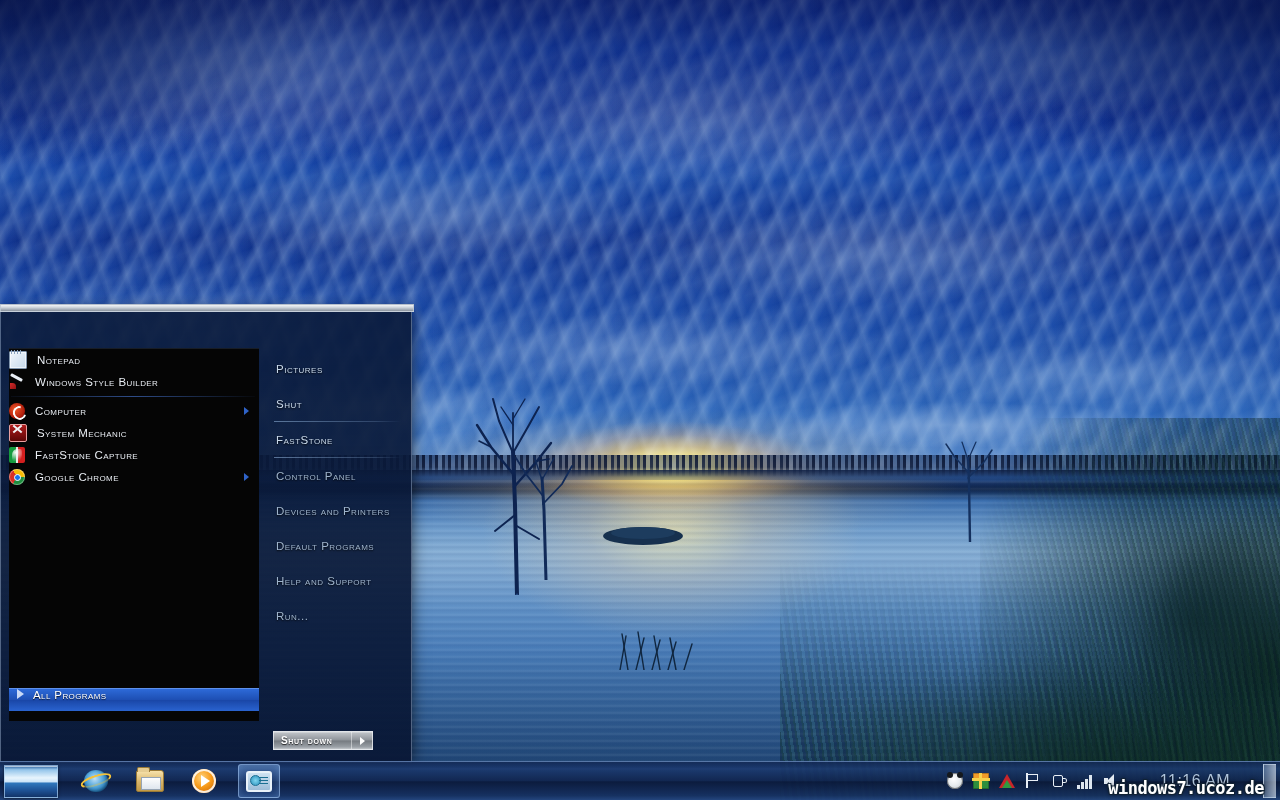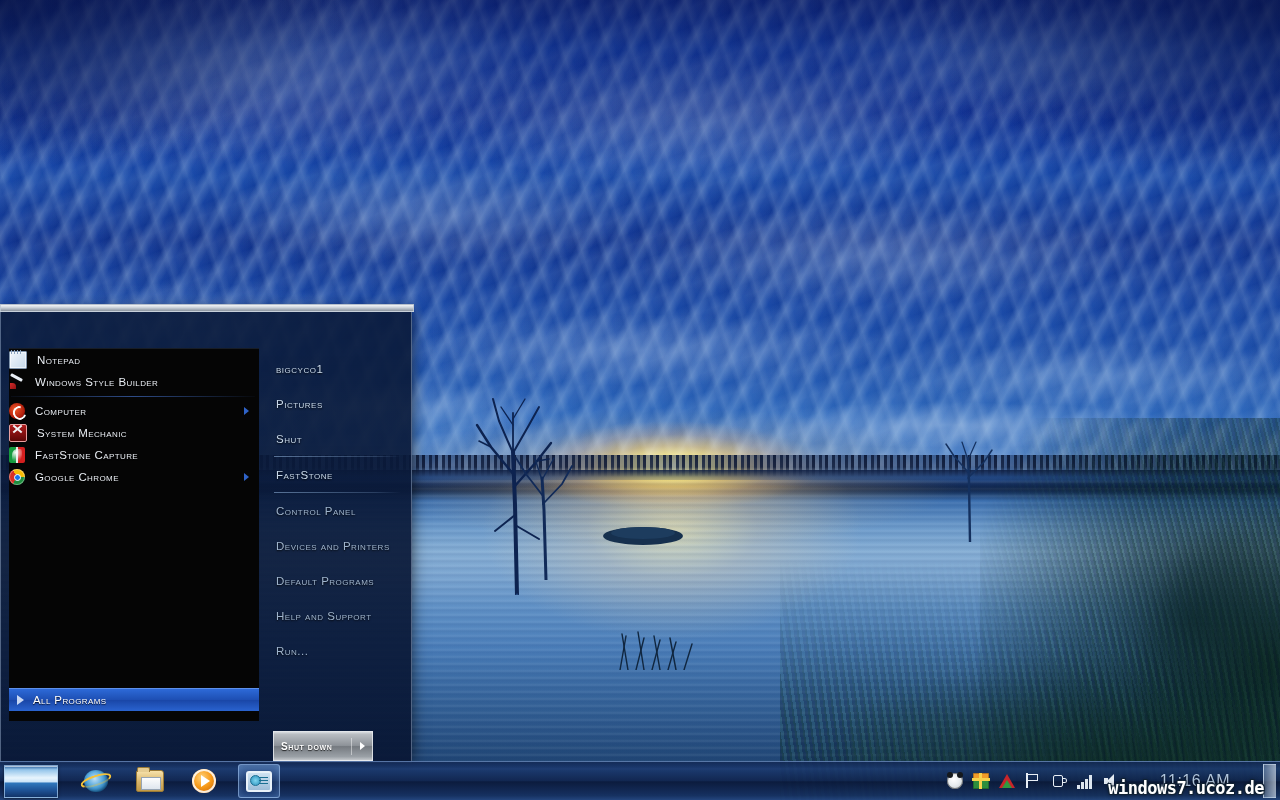--- a/index.html
+++ b/index.html
@@ -306,21 +306,20 @@
   }
 
   
   #all-programs {
     position: absolute;
     left: 8px;
     top: 377px;
     width: 250px;
     height: 22px;
     display: flex;
-    align-items: center;
     background: linear-gradient(to bottom, #2d6ad8 0%, #1e4fb4 48%, #1a47a8 52%, #2a63cf 100%);
     border-top: 1px solid rgba(130,175,255,0.6);
     cursor: default;
   }
   #all-programs .ap-arrow {
     width: 0; height: 0;
     margin: 0 9px 0 8px;
     border-left: 7px solid rgba(230,240,255,0.85);
     border-top: 5px solid transparent;
     border-bottom: 5px solid transparent;
@@ -360,21 +359,21 @@
     margin: 0 4px 0 11px;
     background: linear-gradient(to right, rgba(150,185,225,0.55), rgba(150,185,225,0.22) 80%, rgba(150,185,225,0));
   }
 
   
   #shutdown-wrap {
     position: absolute;
     left: 272px;
     top: 420px;
     width: 100px;
-    height: 30px;
+    height: 19px;
     display: flex;
     align-items: center;
     background: linear-gradient(to bottom, #dadde0 0%, #b9bdc2 8%, #8e9399 48%, #757a80 52%, #9aa0a6 88%, #c3c7cb 100%);
     border: 1px solid rgba(235,238,241,0.8);
     box-sizing: border-box;
     cursor: default;
   }
   #shutdown-wrap .sd-label {
     flex: 1;
     font-size: 10px;
@@ -764,21 +763,20 @@
       </div>
 
     </div>
 
     <div id="all-programs">
       <span class="ap-arrow"></span>
       <span class="ap-label">All Programs</span>
     </div>
 
     <div id="right-panel">
-      <div class="right-item">bigcyco1</div>
       <div class="right-item">Pictures</div>
       <div class="right-item">Shut</div>
       <div class="right-sep"></div>
       <div class="right-item">FastStone</div>
       <div class="right-sep"></div>
       <div class="right-item dim">Control Panel</div>
       <div class="right-item dim">Devices and Printers</div>
       <div class="right-item dim">Default Programs</div>
       <div class="right-item dim">Help and Support</div>
       <div class="right-item dim">Run...</div>

